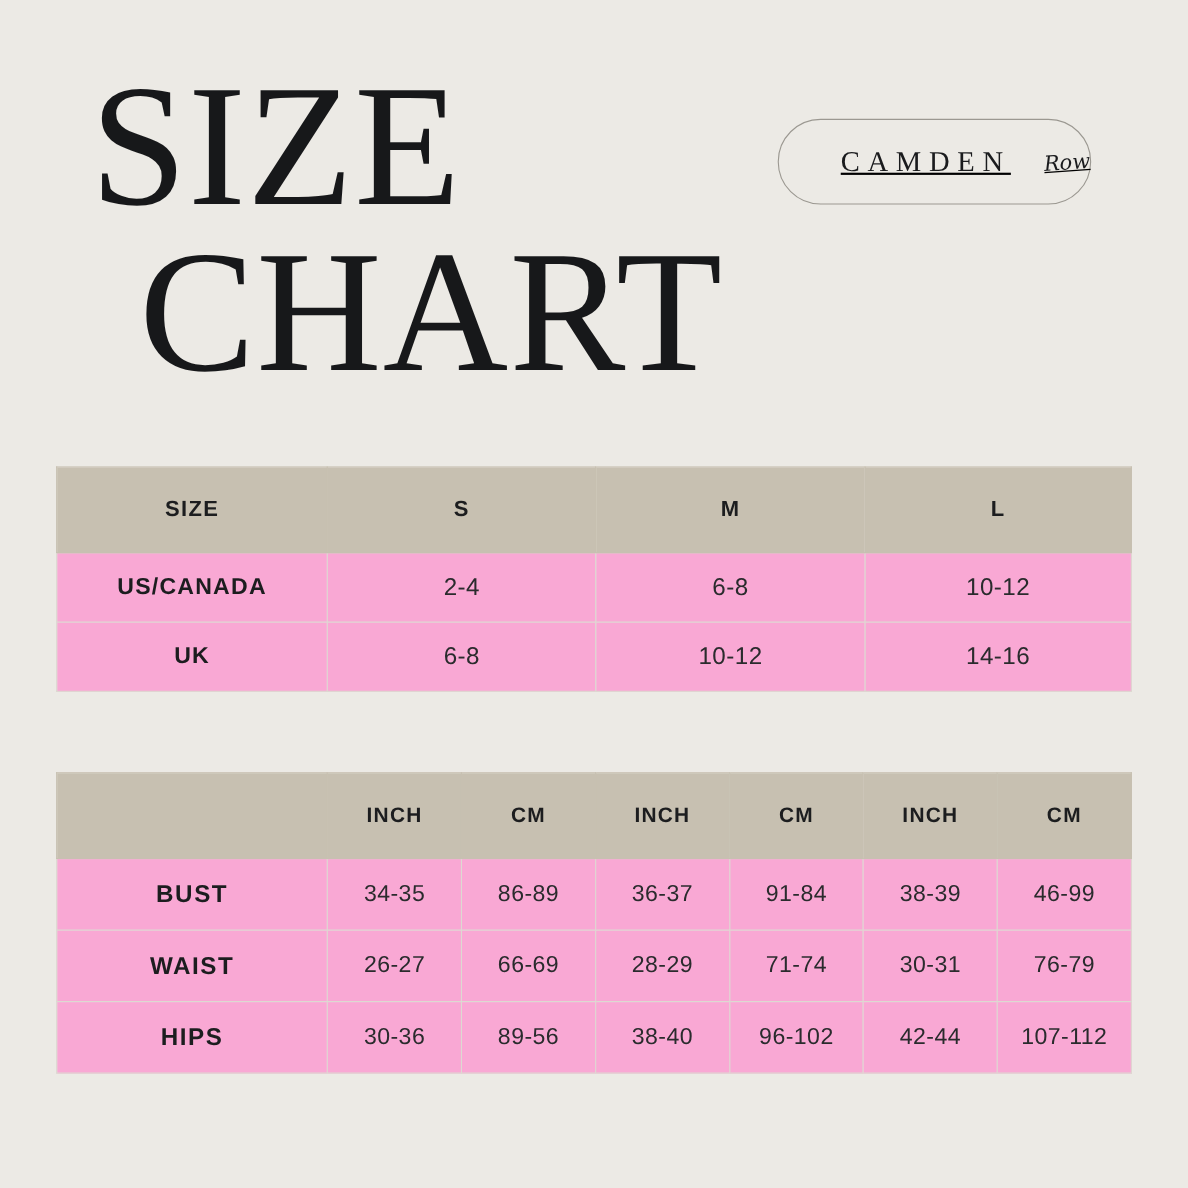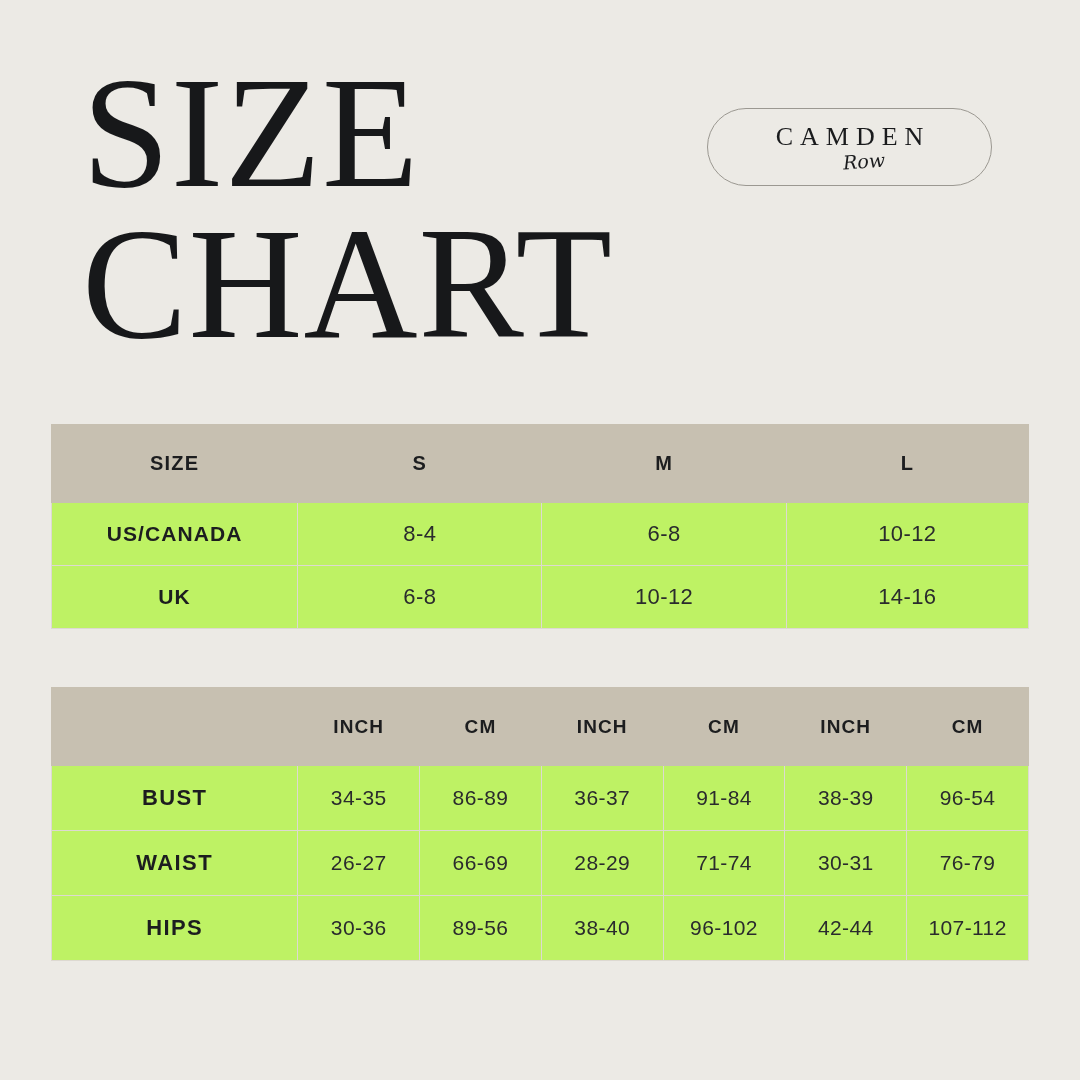--- a/index.html
+++ b/index.html
@@ -40,36 +40,38 @@
     font-weight: 400;
     color: #17181a;
     letter-spacing: 1px;
     line-height: 0.92;
     font-size: 158px;
     display: block;
     white-space: nowrap;
   }
   .title-line.line2 {
     margin-top: 6px;
+    text-align: center;
   }
 
   
   .logo {
     position: absolute;
     right: 88px;
     top: 108px;
     width: 285px;
     height: 78px;
     border: 1.5px solid #9b9891;
     border-radius: 40px;
     display: flex;
-    flex-direction: column;
+    flex-direction: row;
     align-items: center;
-    justify-content: center;
+    justify-content: flex-end;
     box-sizing: border-box;
+    text-decoration: underline;
   }
   .logo-main {
     font-family: "Liberation Serif", serif;
     font-size: 26px;
     letter-spacing: 7px;
     color: #1a1b1d;
     padding-left: 7px;
     line-height: 1;
   }
   .logo-script {
@@ -83,21 +85,21 @@
     transform: rotate(-4deg);
   }
 
   
   .table-wrap {
     position: absolute;
     left: 51px;
     width: 978px;
   }
   #sizing-table-wrap { top: 424px; }
-  #measure-table-wrap { top: 687px; }
+  #measure-table-wrap { top: 702px; }
 
   table {
     width: 100%;
     border-collapse: collapse;
     table-layout: fixed;
   }
   th, td {
     border: 1px solid #ddd9d1;
     text-align: center;
     color: #1c1d1f;
@@ -105,21 +107,21 @@
   }
   thead th {
     background: #c7c0b1;
     height: 77px;
     font-size: 20px;
     font-weight: bold;
     letter-spacing: 1.2px;
     border-color: #c7c0b1;
   }
   tbody td {
-    background: #bef264;
+    background: #f9a8d4;
     height: 62px;
     font-size: 22px;
     font-weight: 400;
     letter-spacing: 0.4px;
     color: #2a2b2d;
   }
   tbody td.rowlabel {
     font-weight: bold;
     font-size: 21px;
     letter-spacing: 1.1px;
@@ -182,21 +184,21 @@
         <tr>
           <th>SIZE</th>
           <th>S</th>
           <th>M</th>
           <th>L</th>
         </tr>
       </thead>
       <tbody>
         <tr>
           <td class="rowlabel">US/CANADA</td>
-          <td>8-4</td>
+          <td>2-4</td>
           <td>6-8</td>
           <td>10-12</td>
         </tr>
         <tr>
           <td class="rowlabel">UK</td>
           <td>6-8</td>
           <td>10-12</td>
           <td>14-16</td>
         </tr>
       </tbody>
@@ -226,21 +228,21 @@
         </tr>
       </thead>
       <tbody>
         <tr>
           <td class="rowlabel">BUST</td>
           <td>34-35</td>
           <td>86-89</td>
           <td>36-37</td>
           <td>91-84</td>
           <td>38-39</td>
-          <td>96-54</td>
+          <td>46-99</td>
         </tr>
         <tr>
           <td class="rowlabel">WAIST</td>
           <td>26-27</td>
           <td>66-69</td>
           <td>28-29</td>
           <td>71-74</td>
           <td>30-31</td>
           <td>76-79</td>
         </tr>

